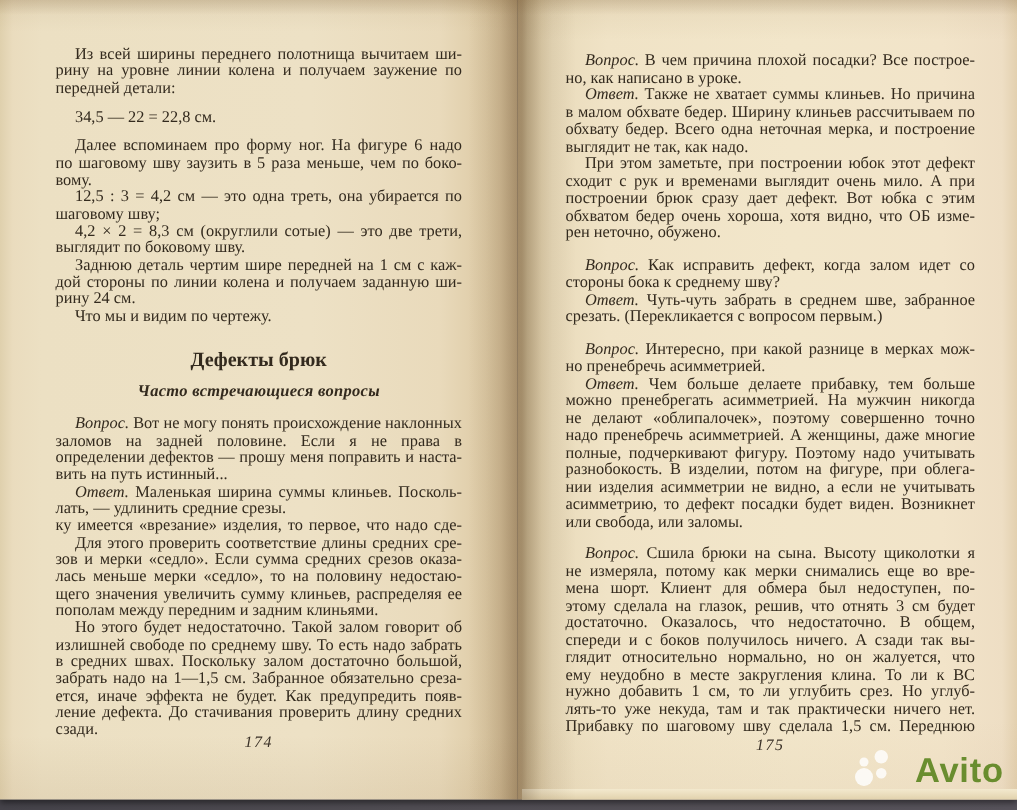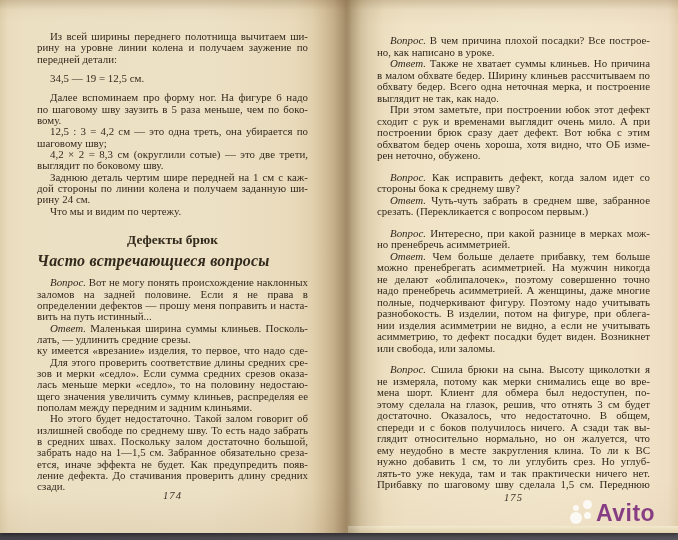--- a/index.html
+++ b/index.html
@@ -42,57 +42,57 @@
     text-rendering:optimizeLegibility;
   }
   #left-text{left:37px;top:31px;width:271px;}
   #right-text{left:377px;top:35px;width:273px;line-height:11.5px;}
   .line{text-align:justify;text-align-last:justify;}
   .line.last{text-align-last:left;}
   .line.first{text-indent:13px;}
   .lead{font-style:italic;}
   .formula{margin:8px 0;text-indent:13px;}
   .heading{text-align:center;font-weight:bold;font-size:13.4px;line-height:17px;margin-top:14px;margin-bottom:5px;}
-  .subheading{font-weight:bold;font-style:italic;font-size:16px;line-height:16px;margin-bottom:8px;letter-spacing:.2px;}
+  .subheading{text-align:center;font-weight:bold;font-style:italic;font-size:11px;line-height:16px;margin-bottom:8px;letter-spacing:.2px;}
   .gap{height:10px;}
   .pagenum{position:absolute;font-size:10.6px;color:#3a3127;text-align:center;letter-spacing:1px;font-style:italic;}
   #pagenum-left{left:37px;width:271px;top:490px;}
   #pagenum-right{left:377px;width:273px;top:492px;}
   .watermark{
     position:absolute;left:568px;top:494px;height:38px;display:flex;align-items:center;
     opacity:.82;pointer-events:none;
   }
   .wm-logo{position:relative;width:28px;height:30px;}
   .wm-circle{position:absolute;border-radius:50%;background:#fff;}
   .wm-c-topleft{left:5px;top:7px;width:6px;height:6px;}
   .wm-c-topright{left:15px;top:2px;width:9px;height:9px;}
   .wm-c-bottomleft{left:2px;top:14px;width:12px;height:12px;}
   .wm-c-bottomright{left:16px;top:14px;width:7px;height:7px;}
   .wm-text{
     font-family:"Liberation Sans",sans-serif;font-weight:700;font-size:23px;
-    color:#701a75;letter-spacing:.5px;margin-left:0;
+    color:#4d7c0f;letter-spacing:.5px;margin-left:14px;
   }
 </style>
 </head>
 <body>
 
 <div class="book">
   <div class="page page-left"></div>
   <div class="page page-right"></div>
   <div class="stack-edge"></div>
   <div class="gutter"></div>
   <div class="top-shade"></div>
 
   <div id="left-text" class="textcol">
       <div class="para">
         <div class="line first">Из всей ширины переднего полотнища вычитаем ши-</div>
         <div class="line">рину на уровне линии колена и получаем заужение по</div>
         <div class="line last">передней детали:</div>
       </div>
-      <div class="formula">34,5 — 19 = 12,5 см.</div>
+      <div class="formula">34,5 — 22 = 22,8 см.</div>
       <div class="para">
         <div class="line first">Далее вспоминаем про форму ног. На фигуре 6 надо</div>
         <div class="line">по шаговому шву заузить в 5 раза меньше, чем по боко-</div>
         <div class="line last">вому.</div>
       </div>
       <div class="para">
         <div class="line first">12,5 : 3 = 4,2 см — это одна треть, она убирается по</div>
         <div class="line last">шаговому шву;</div>
       </div>
       <div class="para">

